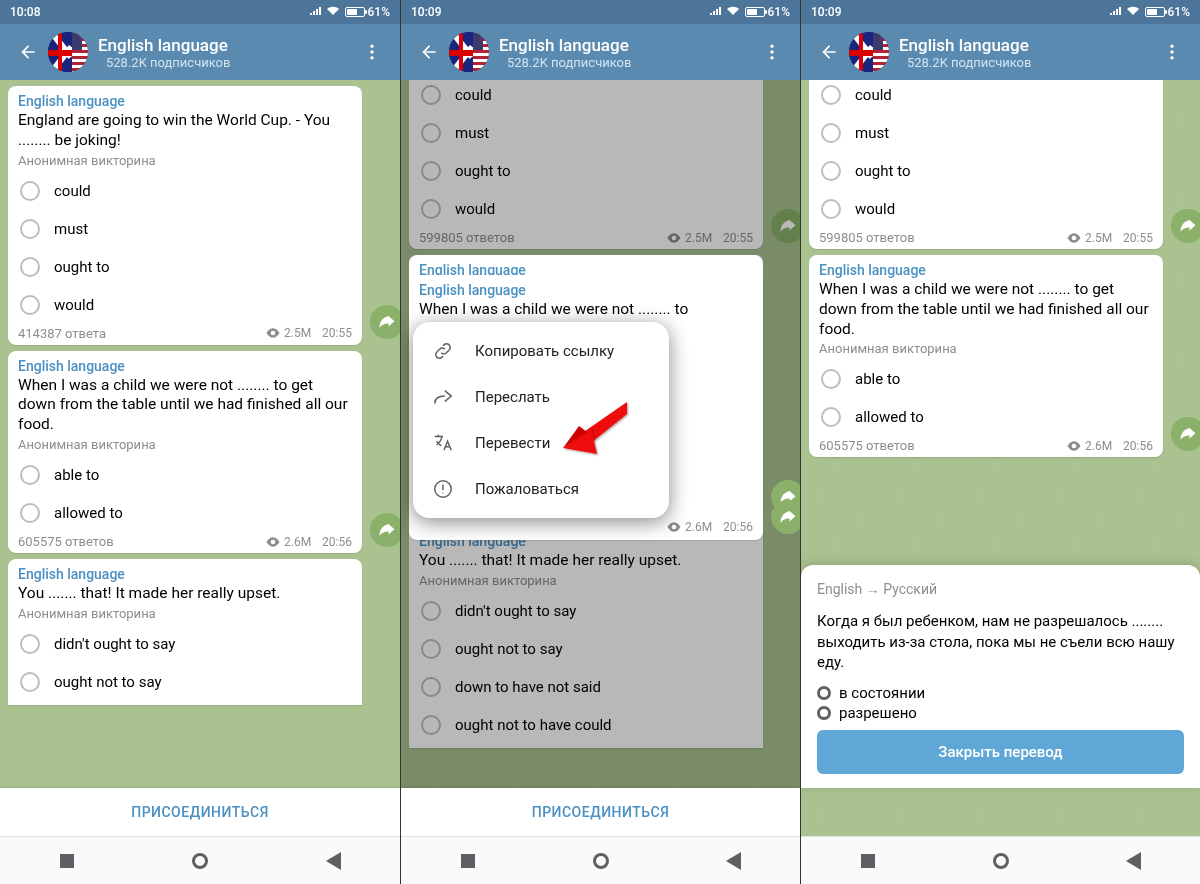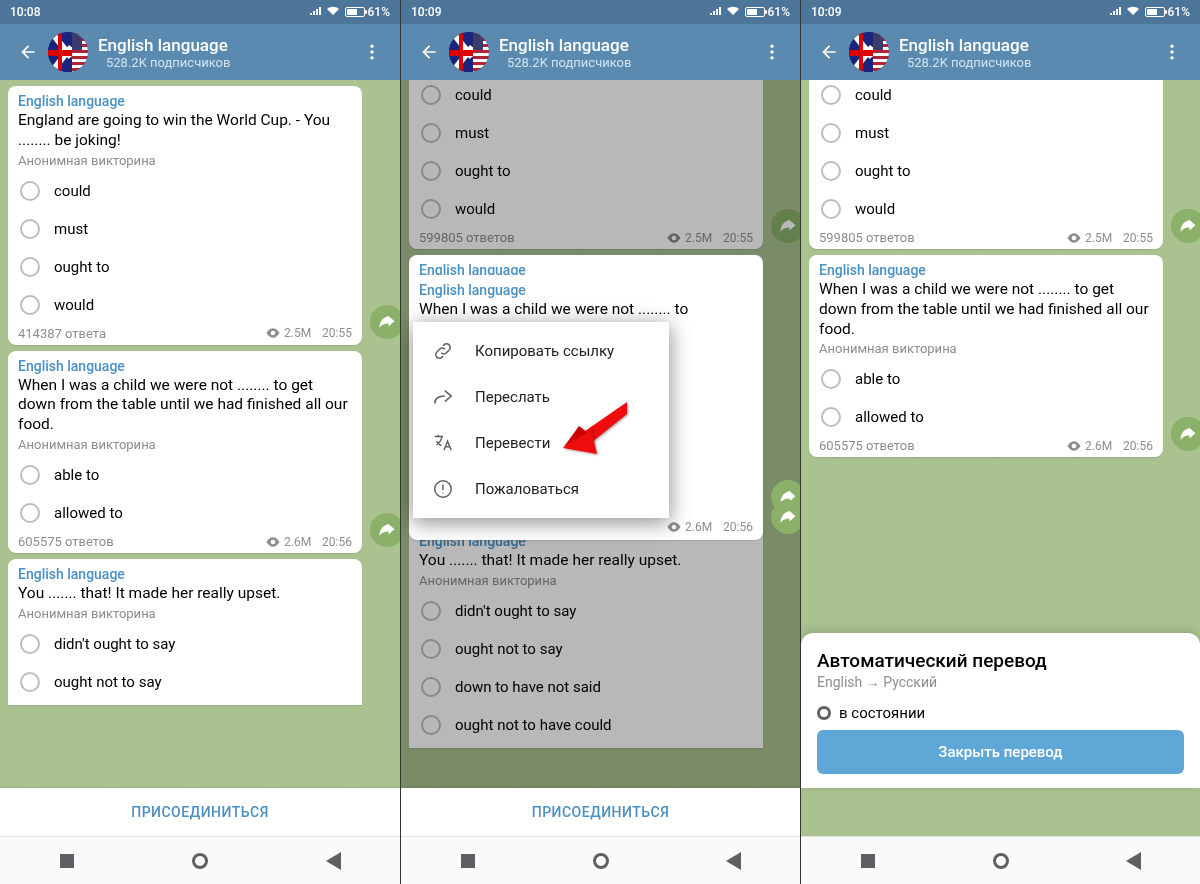--- a/index.html
+++ b/index.html
@@ -64,21 +64,21 @@
   .joinbar { position: absolute; left: 0; right: 0; bottom: 48px; height: 48px; background: #fff; display: flex; align-items: center; justify-content: center; color: #4a90c2; font-size: 14px; font-weight: 500; letter-spacing: 0.5px; box-shadow: 0 -1px 2px rgba(0,0,0,0.1); }
 
   
   .navbar { position: absolute; left: 0; right: 0; bottom: 0; height: 48px; background: #fafafa; display: flex; align-items: center; justify-content: space-around; border-top: 1px solid #e0e0e0; }
   .navbar .navbtn { width: 56px; height: 48px; display: flex; align-items: center; justify-content: center; }
   .nav-sq { width: 14px; height: 14px; background: #5f6063; }
   .nav-circ { width: 16px; height: 16px; border: 3px solid #5f6063; border-radius: 50%; }
   .nav-tri { width: 0; height: 0; border-top: 9px solid transparent; border-bottom: 9px solid transparent; border-right: 15px solid #5f6063; }
 
   
-  .ctxmenu { position: absolute; background: #fff; border-radius: 0; box-shadow: 0 4px 20px rgba(0,0,0,0.25); padding: 6px 0; width: 256px; z-index: 50; }
+  .ctxmenu { position: absolute; background: #fff; border-radius: 17px; box-shadow: 0 4px 20px rgba(0,0,0,0.25); padding: 6px 0; width: 256px; z-index: 50; }
   .ctxitem { display: flex; align-items: center; height: 46px; padding: 0 18px; font-size: 15px; color: #222; }
   .ctxitem .icn { width: 24px; height: 24px; margin-right: 20px; display:flex; align-items:center; justify-content:center; }
   .ctxitem .icn svg { stroke: #606060; fill: none; stroke-width: 1.6; }
 
   .arrow { position: absolute; z-index: 60; pointer-events: none; }
 
   
   .msg.active-sel { z-index: 40; }
 
   
@@ -566,26 +566,30 @@
         </div>
         <div class="sharebtn" style="bottom:6px;">
               <svg width="18" height="18" viewBox="0 0 24 24">
                 <path d="M14 4l8 7-8 7v-4c-6 0-10 2-12 6 0-8 4-14 12-16z"></path>
               </svg>
             </div>
       </div>
     </div>
 
     <div class="sheet">
-      <h2>Автоматический перевод</h2>
       <div class="lang">English → Русский</div>
+      <div class="body">Когда я был ребенком, нам не разрешалось ........ выходить из-за стола, пока мы не съели всю нашу еду.</div>
       <div class="bullet-row">
             <span class="bullet"></span>
             <span>в состоянии</span>
           </div>
+      <div class="bullet-row">
+            <span class="bullet"></span>
+            <span>разрешено</span>
+          </div>
       <div class="closebtn">
             <span>Закрыть перевод</span>
           </div>
     </div>
   </div>
 
   <div class="navbar">
     <div class="navbtn">
           <div class="nav-sq"></div>
         </div>

